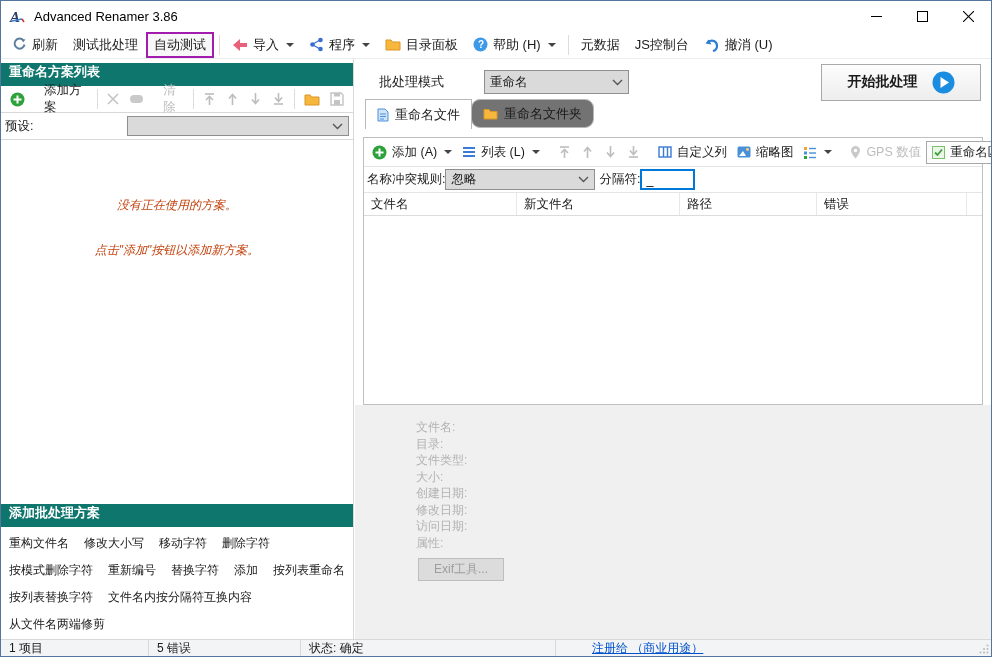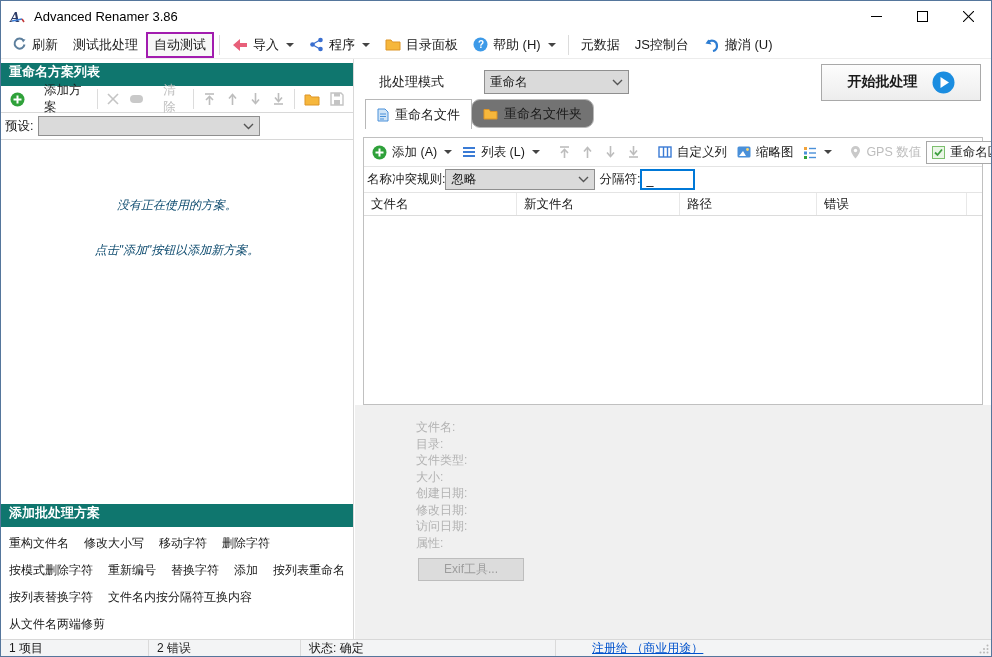--- a/index.html
+++ b/index.html
@@ -26,27 +26,27 @@
   .left-panel { position: absolute; left: 0; top: 58px; width: 353px; bottom: 17px;
                 display: flex; flex-direction: column; background: #fff; border-right: 1px solid #d8d8d8; }
   .panel-header { height: 23px; flex: 0 0 23px; background: #0f766e; color: #fff; font-weight: bold;
                   font-size: 13px; display: flex; align-items: flex-start; padding-left: 8px; }
   .panel-header.first { margin-top: 4px; }
   .plans-toolbar { height: 27px; flex: 0 0 27px; display: flex; align-items: center; padding: 0 4px;
                    border-bottom: 1px solid #d8d8d8; }
   .pt-btn { display: flex; align-items: center; gap: 19px; padding: 3px 5px; font-size: 12.5px; }
   .pt-btn.disabled { color: #bdbdbd; }
   .preset-row { height: 27px; flex: 0 0 27px; display: flex; align-items: center; gap: 5px;
-                padding: 0 4px; border-bottom: 1px solid #d8d8d8; font-size: 12.5px; }
+                padding: 0 4px; border-bottom: 1px solid #d8d8d8; font-size: 12.5px; justify-content: space-between; }
   .combo { height: 20px; background: #dadada; border: 1px solid #8f8f8f;
            display: flex; align-items: center; padding: 0 5px; font-size: 12.5px; }
   .combo.preset { flex: 0 0 222px; }
   .chev { margin-left: auto; }
   .plan-list { flex: 1 1 auto; background: #fff; text-align: center; font-style: italic;
-               font-size: 12px; color: #0c4a6e; padding-top: 57px; }
+               font-size: 12px; color: #c2410c; padding-top: 57px; }
   .plan-list .line2 { margin-top: 28px; }
   .methods { flex: 0 0 auto; padding: 8px 8px 6px 8px; display: flex; flex-direction: column;
              gap: 10px; font-size: 12px; background: #fff; }
   .mrow { display: flex; gap: 15px; }
   .method-link { cursor: pointer; white-space: nowrap; }
 
   
   .right { position: absolute; left: 360px; top: 58px; right: 0; bottom: 17px; background: #fff; }
   .mode-row { position: absolute; left: 0; right: 0; top: 0; height: 46px; display: flex; align-items: center; }
   .mode-label { margin-left: 18px; }
@@ -75,21 +75,21 @@
   .sep-input { width: 55px; height: 21px; border: 2px solid #0078d7; font-size: 12.5px;
                padding: 0 4px; font-family: "Liberation Sans", sans-serif; outline: none; }
   .table-header { height: 23px; flex: 0 0 23px; display: flex; border-bottom: 1px solid #dcdcdc;
                   font-size: 12.5px; }
   .th { padding: 3px 7px; border-right: 1px solid #e8e8e8; white-space: nowrap; }
   .rows-area { flex: 1 1 auto; background: #fff; }
 
   .info-area { position: absolute; left: -6px; right: 0; top: 346px; bottom: 0; background: #f0f0f0;
                padding: 14px 0 0 61px; font-size: 12px; color: #b2b2b2; }
   .info-label { line-height: 16.5px; }
-  .exif-btn { margin-top: 7px; margin-left: 2px; width: 106px; height: 23px; background: #dcdcdc;
+  .exif-btn { margin-top: 7px; margin-left: 2px; width: 86px; height: 23px; background: #dcdcdc;
               border: 1px solid #bdbdbd; color: #9d9d9d; font-size: 12px; text-align: center; line-height: 21px; }
 
   
   .statusbar { position: absolute; left: 0; right: 0; bottom: 0; height: 17px; background: #f3f4f5;
                border-top: 1px solid #d8d8d8; display: flex; align-items: stretch; font-size: 12px; }
   .sb-cell { display: flex; align-items: center; padding: 0 8px; border-right: 1px solid #dadada; }
   .sb-c1 { width: 148px; } .sb-c2 { width: 152px; } .sb-c3 { width: 255px; }
   .sb-link-cell { flex: 1; border-right: none; padding-left: 36px; }
   .sb-link { color: #0052cc; text-decoration: underline; cursor: pointer; }
   .grip { position: absolute; right: 2px; bottom: 2px; }
@@ -513,21 +513,21 @@
       <div class="info-label">属性:</div>
       <div class="exif-btn">Exif工具...</div>
     </div>
   </div>
 
   <div class="statusbar">
     <div class="sb-cell sb-c1">
       <span>1 项目</span>
     </div>
     <div class="sb-cell sb-c2">
-      <span>2 错误</span>
+      <span>5 错误</span>
     </div>
     <div class="sb-cell sb-c3">
       <span>状态: 确定</span>
     </div>
     <div class="sb-cell sb-link-cell">
       <span class="sb-link">注册给 （商业用途）</span>
     </div>
     <div class="grip">
       <svg width="10" height="10" viewBox="0 0 10 10">
           <circle cx="8.5" cy="1.5" r="1" fill="#b8b8b8"></circle>

